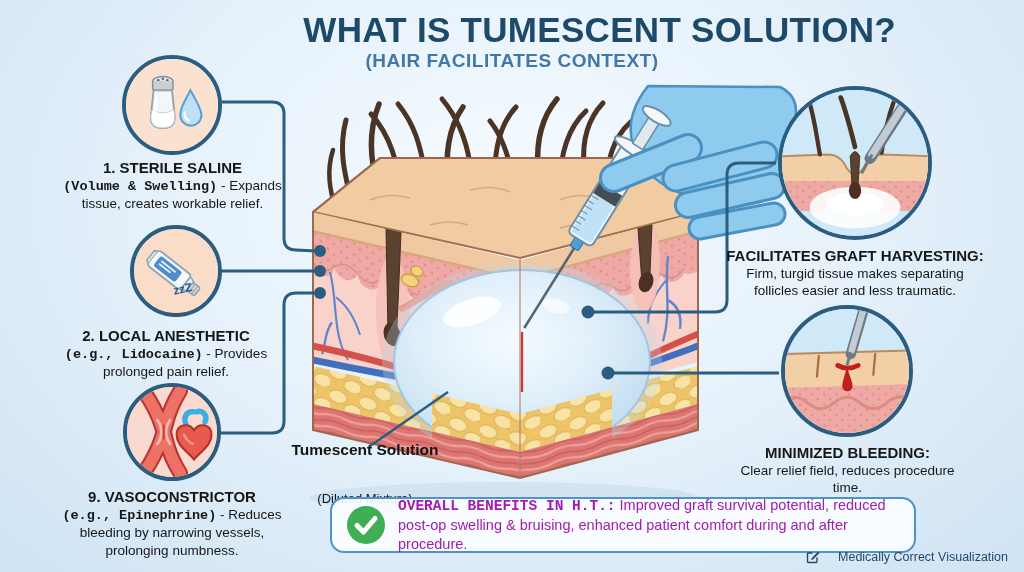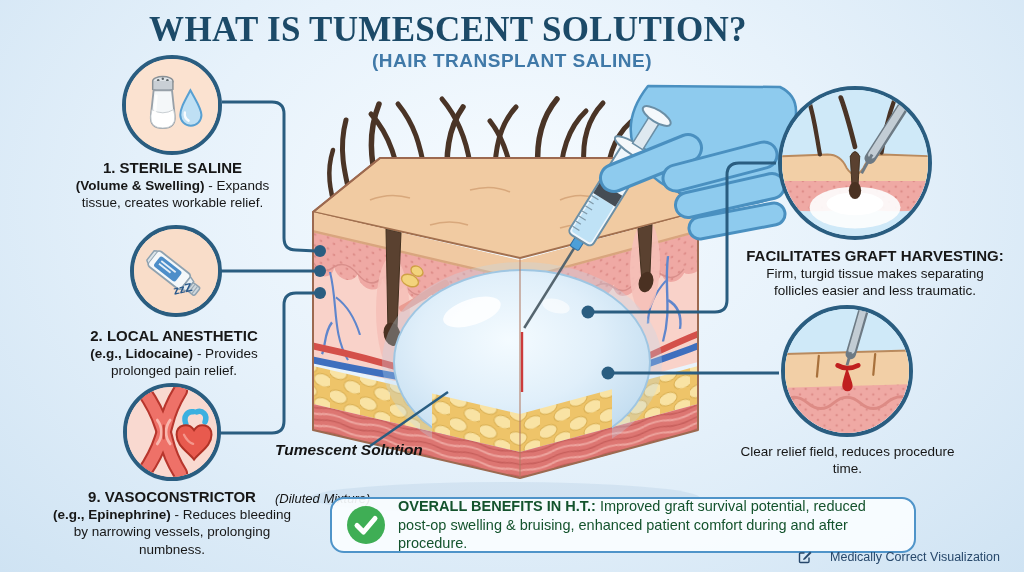--- a/index.html
+++ b/index.html
@@ -2,41 +2,41 @@
 <html><head>
 <meta charset="utf-8">
 <style>
   html,body{margin:0;padding:0;}
   #canvas{
     position:relative;width:1024px;height:572px;overflow:hidden;
     font-family:"Liberation Sans","DejaVu Sans",sans-serif;
     background:radial-gradient(ellipse at 50% 35%, #f6fbff 0%, #e7f2fb 45%, #cfe3f3 100%);
   }
   .abs{position:absolute;}
-  #title{top:10px;left:0;width:896px;text-align:center;font-size:35px;font-weight:bold;
-         color:#1c4a68;letter-spacing:.3px;font-family:Liberation Serif, serif;}
+  #title{top:10px;left:0;width:896px;text-align:right;font-size:35px;font-weight:bold;
+         color:#1c4a68;letter-spacing:.3px;}
   #subtitle{top:50px;left:0;width:1024px;text-align:center;font-size:19px;font-weight:bold;
          color:#4079a8;letter-spacing:.5px;}
   .circle{position:absolute;border-radius:50%;border:4px solid #2a5d80;box-sizing:border-box;
           overflow:hidden;background:#fbe2d0;}
   .circle svg{display:block;width:100%;height:100%;}
   .item-text{position:absolute;text-align:center;color:#171717;font-size:13.5px;line-height:1.28;}
   .it-title{display:block;font-weight:bold;font-size:15px;}
-  .it-bold{font-weight:bold;}
+  .it-bold{font-weight:bold;font-family:Liberation Mono, monospace;}
   .benefit-text{position:absolute;text-align:center;color:#171717;font-size:13.5px;line-height:1.28;}
-  .center-label{position:absolute;text-align:left;color:#141414;font-style:italic;}
+  .center-label{position:absolute;text-align:center;color:#141414;}
   .cl-title{display:block;font-weight:bold;font-size:15.5px;}
   .cl-sub{display:block;font-size:13px;margin-top:32px;}
   #benefit-banner{
     position:absolute;left:330px;top:497px;width:586px;height:56px;box-sizing:border-box;
     border:2px solid #4f94c9;border-radius:14px;background:rgba(250,253,255,.92);
     display:flex;align-items:center;gap:12px;padding:0 14px;
   }
-  #banner-text{font-size:14.5px;line-height:1.3;color:#14532d;}
-  #watermark{position:absolute;right:24px;top:550px;display:flex;align-items:flex-end;gap:18px;
+  #banner-text{font-size:14.5px;line-height:1.3;color:#a21caf;}
+  #watermark{position:absolute;right:16px;top:550px;display:flex;align-items:flex-end;gap:18px;
     font-size:12.5px;color:#27486b;}
   svg text{font-family:"Liberation Sans","DejaVu Sans",sans-serif;}
 </style>
 </head>
 <body>
 
 <div id="canvas">
 
   <svg class="abs" style="left:0;top:0" width="1024" height="572" viewBox="0 0 1024 572">
     <defs>
@@ -254,21 +254,21 @@
     <g fill="#2a5d80">
       <circle cx="320" cy="251" r="6"></circle>
       <circle cx="320" cy="271" r="6"></circle>
       <circle cx="320" cy="293" r="6"></circle>
       <circle cx="588" cy="312" r="6.5"></circle>
       <circle cx="608" cy="373" r="6.5"></circle>
     </g>
   </svg>
 
   <div class="abs" id="title">WHAT IS TUMESCENT SOLUTION?</div>
-  <div class="abs" id="subtitle">(HAIR TRANSPLANT SALINE)</div>
+  <div class="abs" id="subtitle">(HAIR FACILITATES CONTEXT)</div>
 
   <div class="circle" style="left:122px;top:55px;width:100px;height:100px;">
     <svg viewBox="0 0 100 100">
       <rect width="100" height="100" fill="#fbe2d0"></rect>
       <ellipse cx="40" cy="24" rx="11" ry="5" fill="#dfe4e8" stroke="#8a9196" stroke-width="1.6"></ellipse>
       <circle cx="35" cy="23" r="1.3" fill="#5c6468"></circle>
         <circle cx="40" cy="21.5" r="1.3" fill="#5c6468"></circle>
       <circle cx="45" cy="23" r="1.3" fill="#5c6468"></circle>
       <path d="M29,24 L29,33 Q40,38 51,33 L51,24" fill="#c9cfd5" stroke="#8a9196" stroke-width="1.6"></path>
       <path d="M30,34 L27,62 Q26,75 40,75 Q54,75 53,62 L50,34 Z" fill="#f4f7f9" stroke="#97a0a8" stroke-width="2"></path>
@@ -292,21 +292,21 @@
         <rect x="20" y="39.5" width="30" height="14" rx="3" fill="#4d8ec9"></rect>
         <path d="M24,44 h20 M24,48 h16" stroke="#ffffff" stroke-width="2" opacity=".85"></path>
         <path d="M60,38 L66,40 L66,53 L60,55 Z" fill="#e8eef2" stroke="#8fa2b0" stroke-width="1.6"></path>
         <rect x="66" y="41" width="10" height="11" rx="2" fill="#cfd8de" stroke="#8fa2b0" stroke-width="1.6"></rect>
         <path d="M69,41.5 v10 M72.5,41.5 v10" stroke="#9aa8b2" stroke-width="1.2"></path>
         <path d="M14,38 L11,40 L11,53 L14,55" fill="#dbe3e8" stroke="#8fa2b0" stroke-width="1.6"></path>
       </g>
       <text x="44" y="72" font-size="13" font-weight="bold" fill="#2b5a8c" transform="rotate(-12 44 72)">zzZ</text>
     </svg>
   </div>
-  <div class="item-text" style="left:60px;top:326px;width:228px;">
+  <div class="item-text" style="left:52px;top:326px;width:228px;">
     <span class="it-title">2. LOCAL ANESTHETIC</span>
     <span class="it-bold">(e.g., Lidocaine)</span>
     <span>- Provides prolonged pain relief.</span>
   </div>
 
   <div class="circle" style="left:123px;top:383px;width:98px;height:98px;background:#f9d9d0;">
     <svg viewBox="0 0 98 98">
       <rect width="98" height="98" fill="#f9d9d0"></rect>
       <g fill="none" stroke-linecap="round">
         <path d="M18,4 C36,30 36,40 40,49 C36,58 36,68 18,94" stroke="#b8362d" stroke-width="17"></path>
@@ -341,21 +341,21 @@
       <path d="M72,70 Q77,60 82,70 L80,104 Q77,112 74,104 Z" fill="#5a4130" stroke="#42301f" stroke-width="1"></path>
       <ellipse cx="77" cy="106" rx="6.5" ry="9" fill="#4a3122"></ellipse>
       <path d="M77,60 C72,40 68,24 62,8" stroke="#4a3426" stroke-width="5" fill="none" stroke-linecap="round"></path>
       <g>
         <line x1="134" y1="8" x2="93" y2="72" stroke="#6d7a84" stroke-width="12" stroke-linecap="round"></line>
         <line x1="132" y1="10" x2="95" y2="68" stroke="#c2ccd4" stroke-width="8" stroke-linecap="round"></line>
         <line x1="95" y1="68" x2="84" y2="88" stroke="#6d7a84" stroke-width="3"></line>
       </g>
     </svg>
   </div>
-  <div class="benefit-text" style="left:726px;top:246px;width:258px;padding-left:20px;">
+  <div class="benefit-text" style="left:726px;top:246px;width:258px;">
     <span class="it-title">FACILITATES GRAFT HARVESTING:</span>
     <span>Firm, turgid tissue makes separating follicles easier and less traumatic.</span>
   </div>
 
   <div class="circle" style="left:781px;top:305px;width:132px;height:132px;background:#cfe9f8;">
     <svg viewBox="0 0 132 132">
       <rect width="132" height="132" fill="#cfe9f8"></rect>
       <path d="M-5,48 L137,44 L137,82 L-5,86 Z" fill="#f2cfa6" stroke="#b98a5e" stroke-width="2"></path>
       <path d="M-5,84 L137,80 L137,135 L-5,135 Z" fill="url(#stipL)"></path>
       <path d="M-5,100 Q10,88 24,100 Q38,112 52,100 Q66,88 80,100 Q94,112 108,100 Q122,88 137,98" stroke="#dd8b85" stroke-width="3" fill="none"></path>
@@ -368,20 +368,21 @@
         <path d="M66,62 C63,72 61,78 61,82 A 5.5,5.5 0 0 0 72,82 C72,78 69,72 66,62 Z" fill="#c01f1f"></path>
       </g>
       <g>
         <line x1="84" y1="0" x2="70" y2="48" stroke="#6d7a84" stroke-width="11" stroke-linecap="round"></line>
         <line x1="83" y1="2" x2="71" y2="44" stroke="#c2ccd4" stroke-width="7" stroke-linecap="round"></line>
         <line x1="70" y1="46" x2="66" y2="60" stroke="#6d7a84" stroke-width="3"></line>
       </g>
     </svg>
   </div>
   <div class="benefit-text" style="left:740px;top:443px;width:215px;">
+    <span class="it-title">MINIMIZED BLEEDING:</span>
     <span>Clear relief field, reduces procedure time.</span>
   </div>
 
   <div class="center-label" style="left:275px;top:441px;width:180px;">
     <span class="cl-title">Tumescent Solution</span>
     <span class="cl-sub">(Diluted Mixture)</span>
   </div>
 
   <div id="benefit-banner">
     <svg width="40" height="40" viewBox="0 0 40 40" style="flex:0 0 auto">

